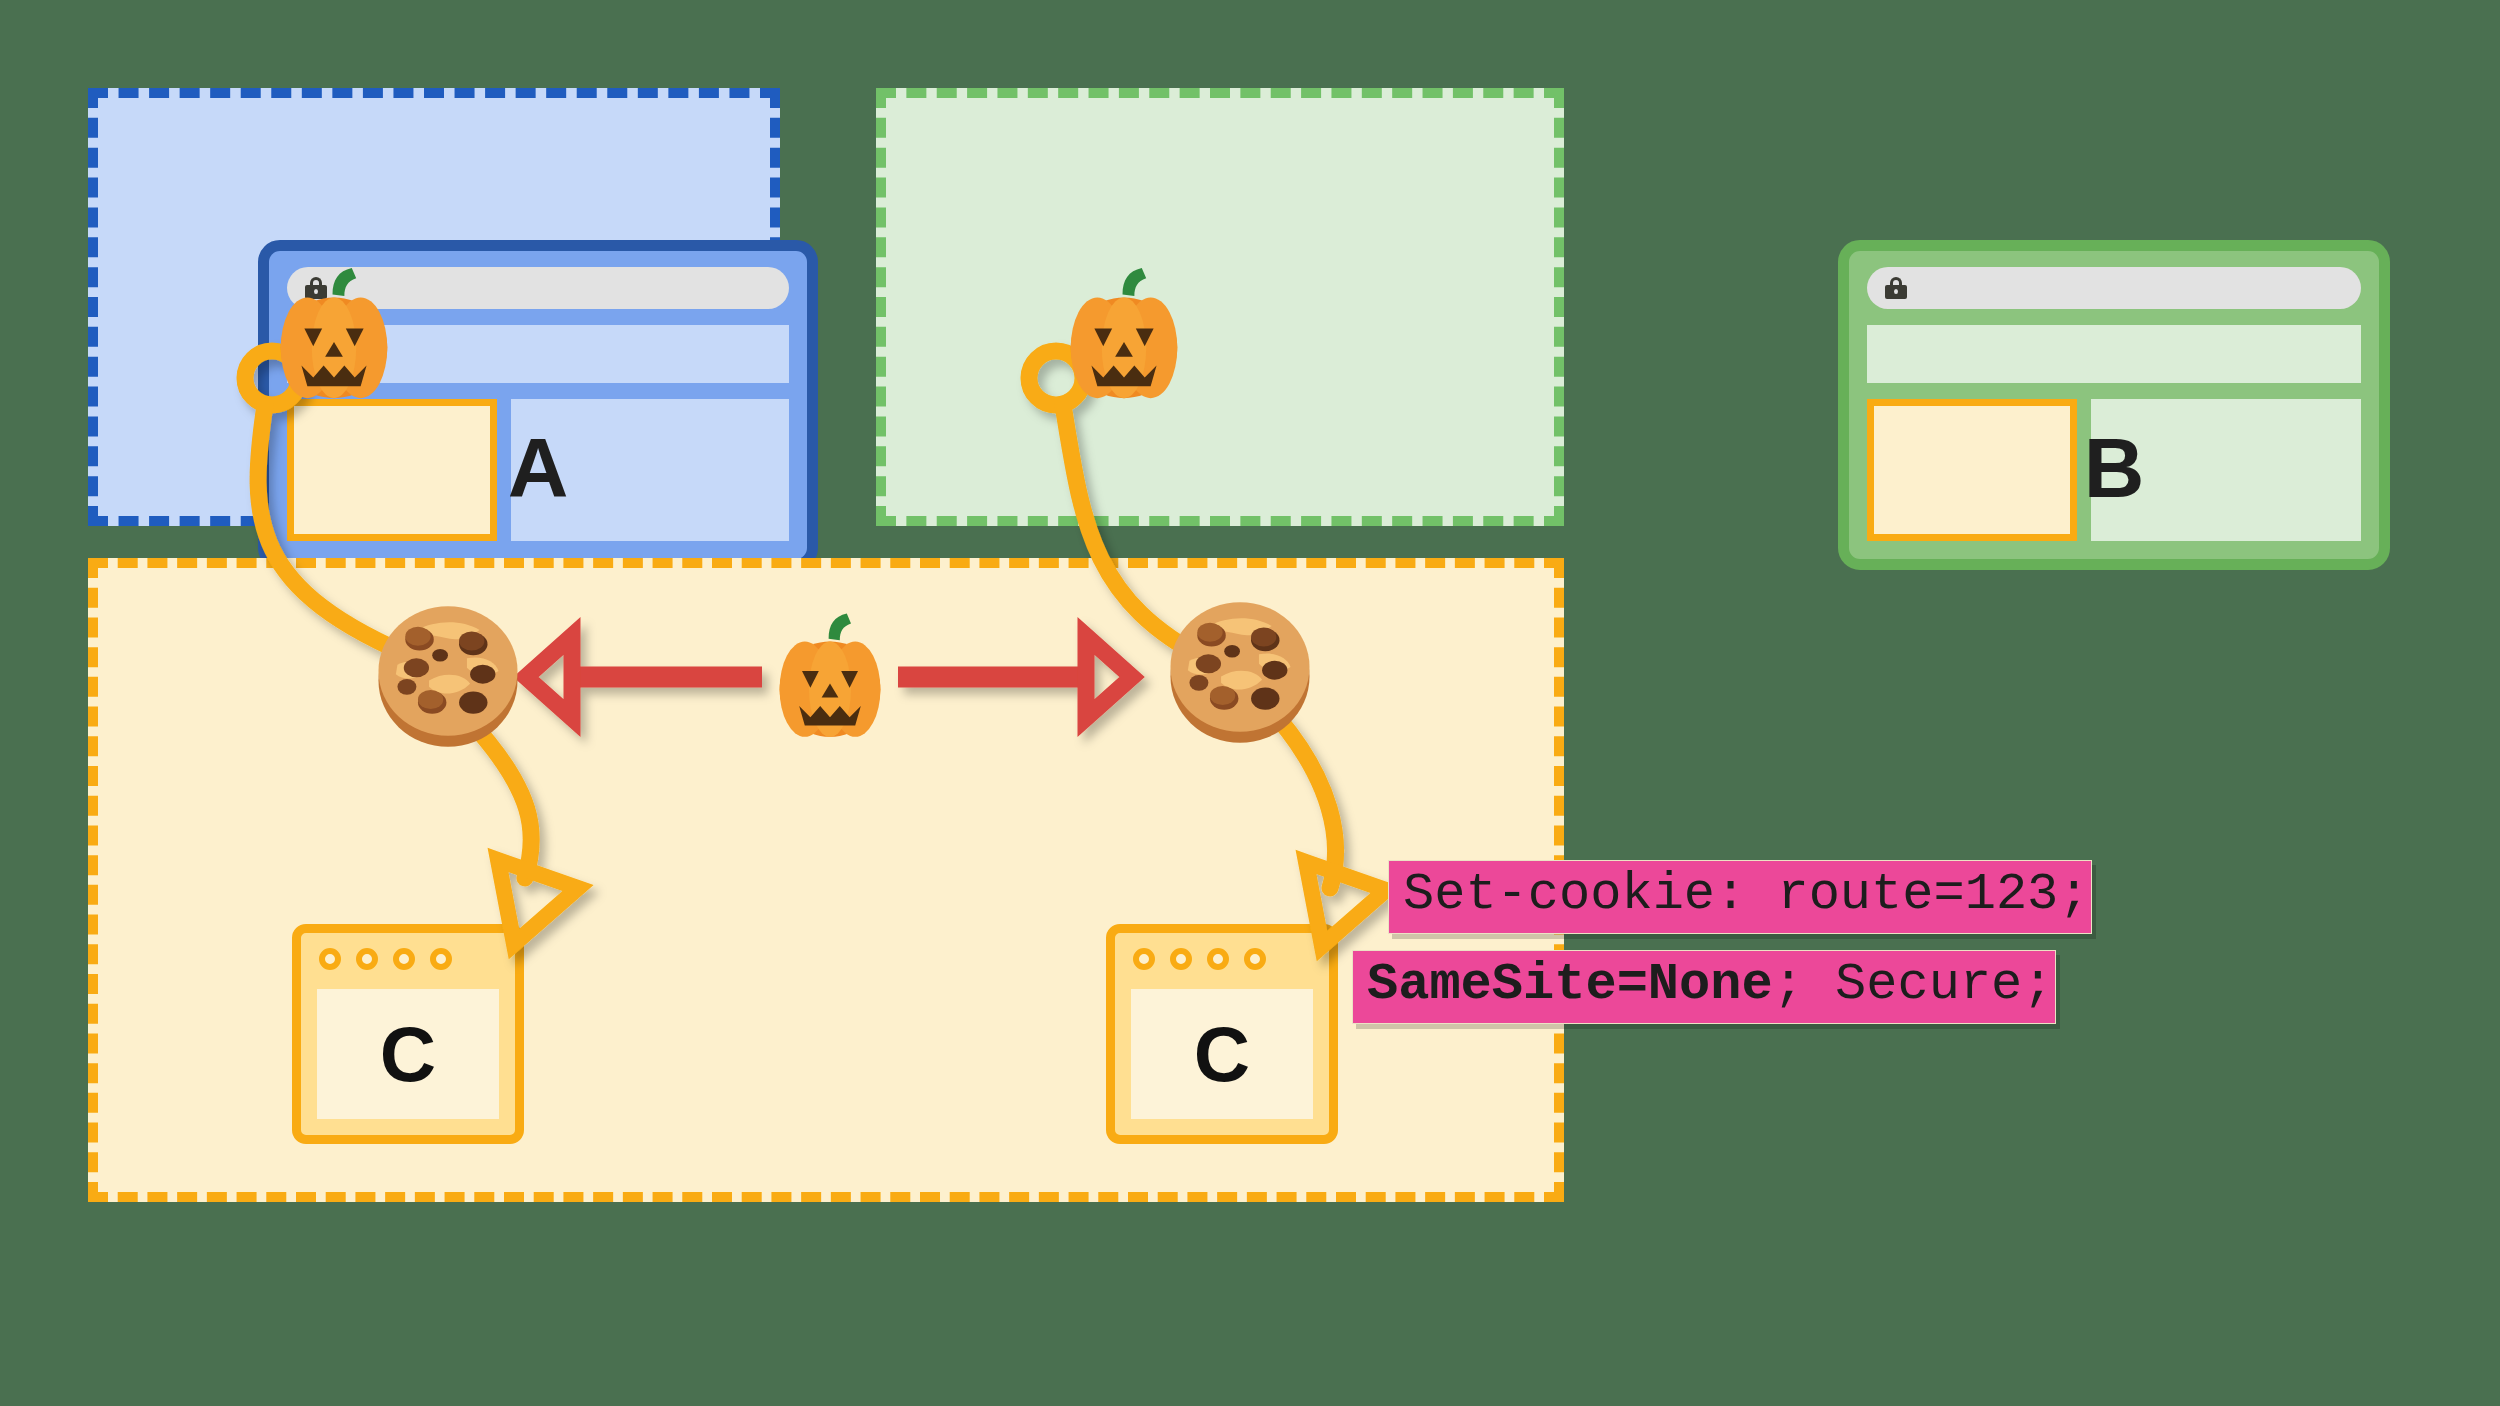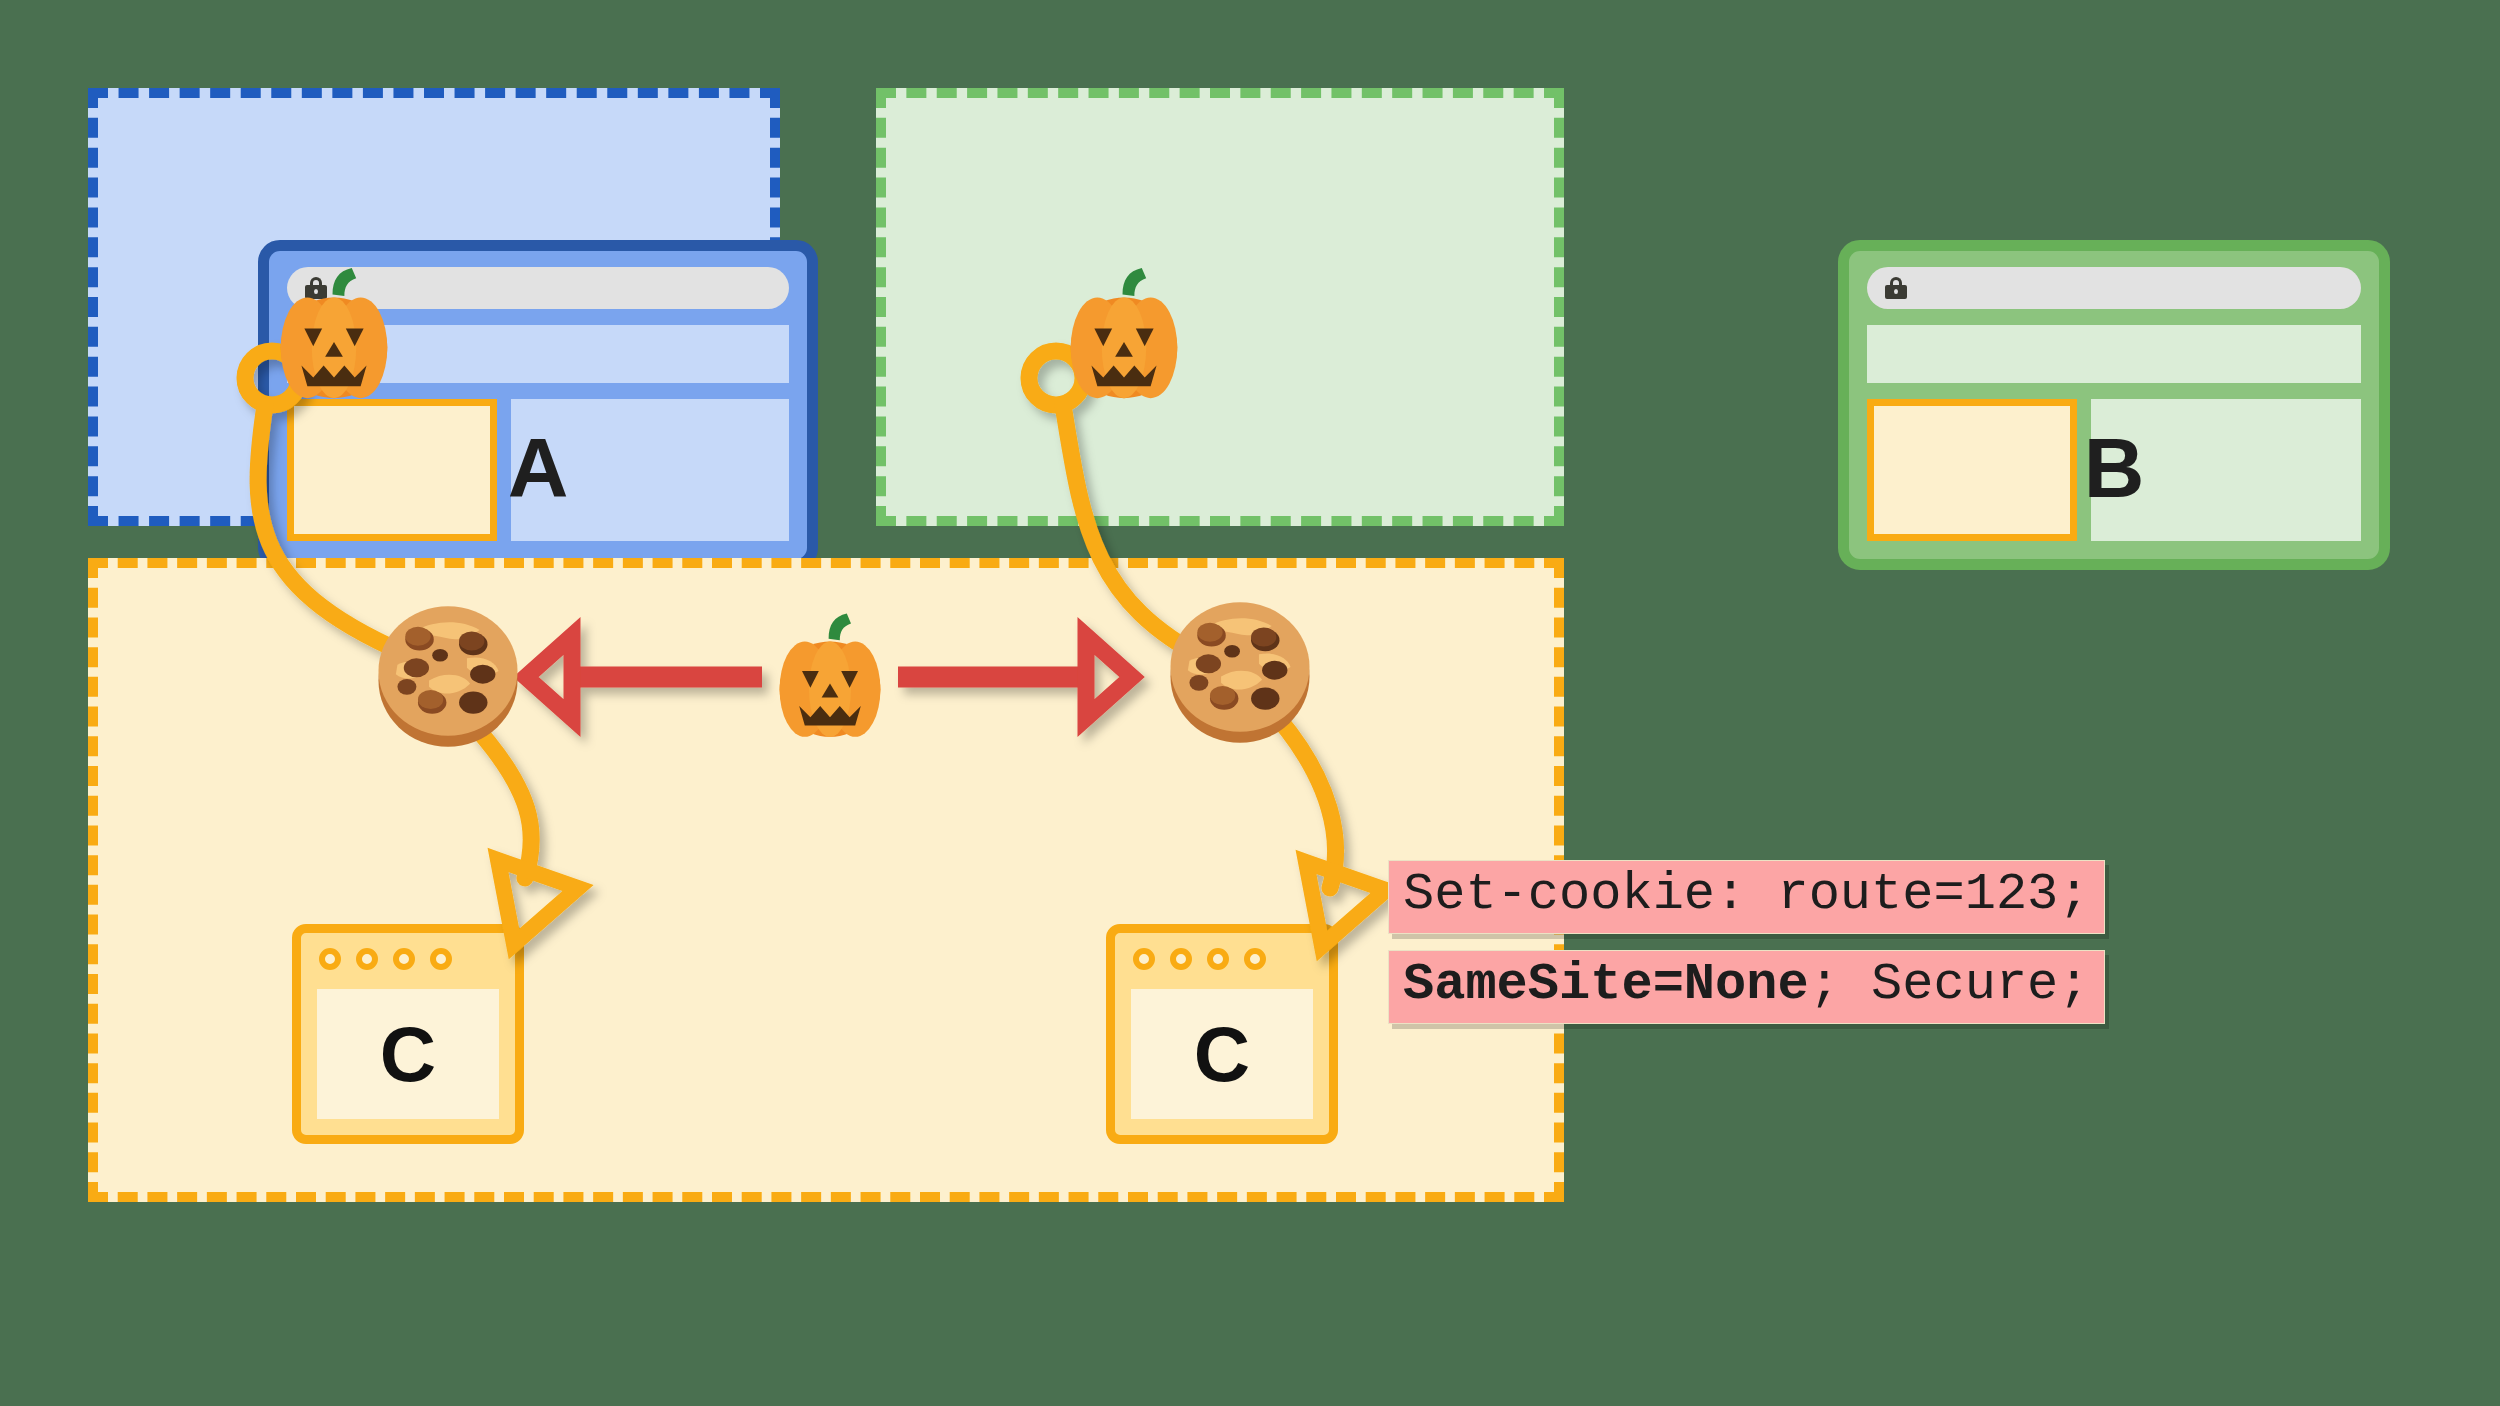--- a/index.html
+++ b/index.html
@@ -108,22 +108,22 @@
     display:flex;align-items:center;justify-content:center;
   }
   .cwin .cletter{
     font-size:78px;font-weight:700;color:#111;line-height:1;
     font-family:"Liberation Sans", sans-serif;
   }
 
   
   .code-label{
     position:absolute;box-sizing:border-box;
-    background:#fca5a5;
-    padding:6px 14px 10px 14px;
+    background:#ec4899;
+    padding:6px 1px 10px 14px;
     font-family:"Liberation Mono", monospace;
     font-size:52px;line-height:1.08;color:#1d1d1d;white-space:nowrap;
     box-shadow:4px 5px 0 rgba(0,0,0,0.18);
     border:1px solid #ece2c4;
   }
   .code-label b{font-weight:700;}
 
   
   #overlay{position:absolute;left:0;top:0;width:2500px;height:1406px;
     pointer-events:none;}
@@ -316,17 +316,17 @@
       <ellipse cx="40" cy="70" rx="9" ry="7" fill="#8a4a22"></ellipse>
       <ellipse cx="39" cy="68" rx="8" ry="6" fill="#a3602c"></ellipse>
       <ellipse cx="66" cy="70" rx="9" ry="7" fill="#5f3318"></ellipse>
     </svg>
   </div>
 
   <div class="code-label" style="left:1388px;top:860px;">
     <span>Set-cookie: route=123;</span>
   </div>
 
-  <div class="code-label" style="left:1388px;top:950px;">
+  <div class="code-label" style="left:1352px;top:950px;">
     <b>SameSite=None</b><span>; Secure;</span>
   </div>
 
 </div>
 
 </body></html>

